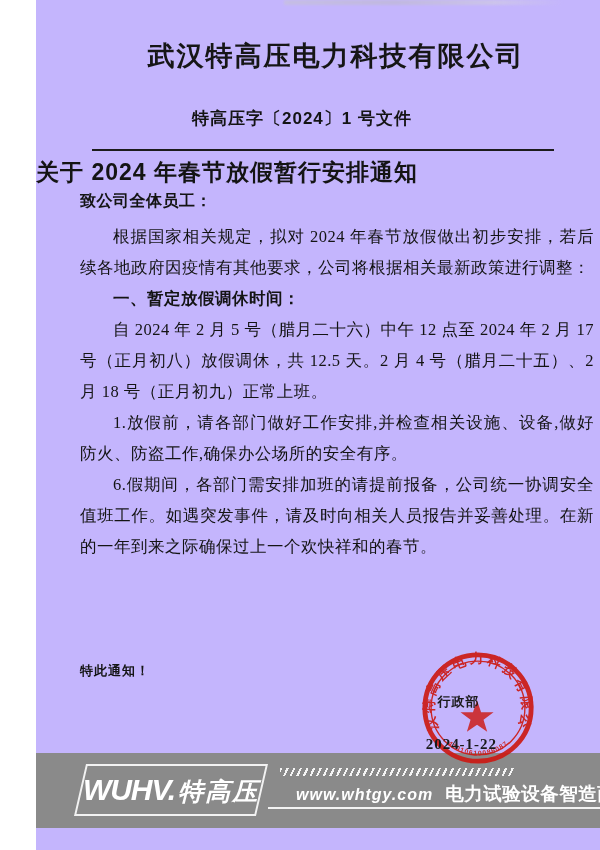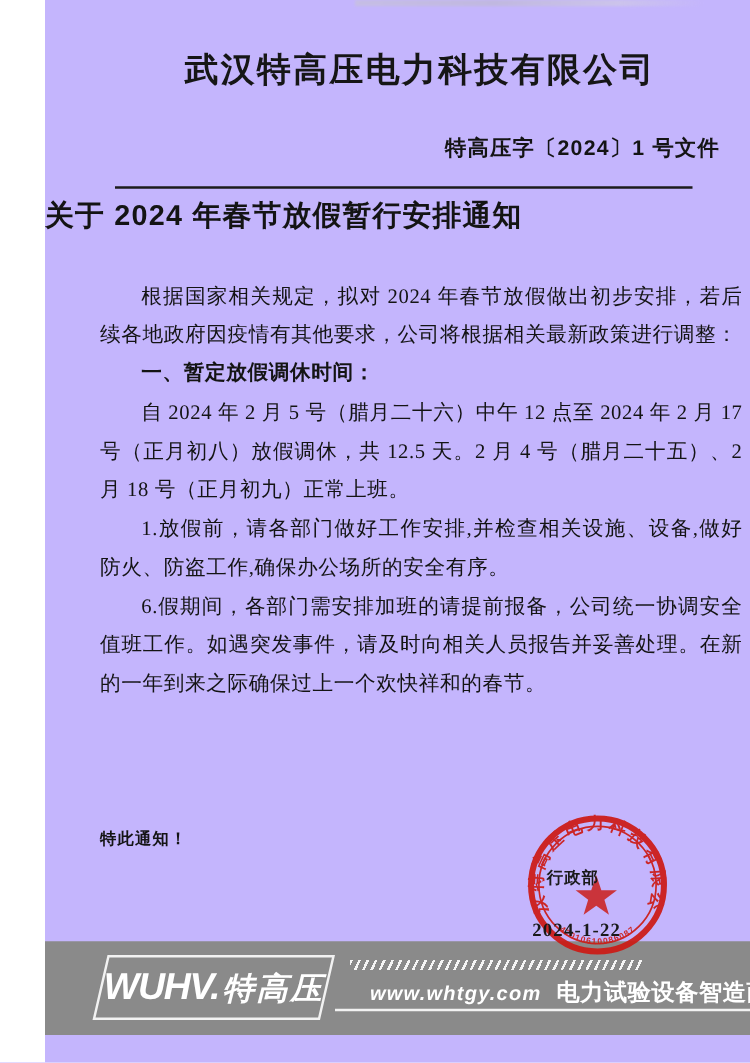--- a/index.html
+++ b/index.html
@@ -14,22 +14,22 @@
     position:absolute; top:0; left:248px; width:280px; height:5px;
     background:linear-gradient(90deg, #c9c9c9, #bdbdbd 40%, #d6d6d6 75%, transparent);
     opacity:.45; filter:blur(1px);
   }
   .company-title {
     position:absolute; top:38px; left:0; width:600px;
     text-align:center; font-family:"Liberation Sans", sans-serif;
     font-size:27px; font-weight:bold; letter-spacing:2px; color:#161616;
   }
   .doc-number {
-    position:absolute; top:107px; left:16px; width:524px;
-    text-align:right; font-family:"Liberation Sans", sans-serif;
+    position:absolute; top:107px; left:4px; width:524px;
+    text-align:center; font-family:"Liberation Sans", sans-serif;
     font-size:17px; font-weight:bold; letter-spacing:1px;
   }
   .rule {
     position:absolute; top:149px; left:56px; width:462px; height:2px;
     background:#1c1c1c;
   }
   .subject-title {
     position:absolute; top:157px; left:0; width:600px;
     text-align:left; font-family:"Liberation Sans", sans-serif;
     font-size:23px; font-weight:bold; letter-spacing:1px;
@@ -37,21 +37,21 @@
   .salutation {
     position:absolute; top:191px; left:44px;
     font-size:16px; font-weight:bold; letter-spacing:.5px;
   }
   .body-text {
     position:absolute; top:221px; left:44px; width:514px;
     font-size:16.5px; line-height:31px; text-align:justify;
     letter-spacing:.5px;
   }
   .body-text p { margin:0; text-indent:2em; }
-  .body-text p.heading { font-weight:bold;font-family:Liberation Mono, monospace; }
+  .body-text p.heading { font-weight:bold; }
   .closing {
     position:absolute; top:662px; left:44px;
     font-size:13px; font-weight:bold; letter-spacing:1px;
   }
   .stamp {
     position:absolute; left:384px; top:650px; width:116px; height:116px;
     z-index:3;
   }
   .stamp svg { width:100%; height:100%; }
   .footer {
@@ -105,20 +105,21 @@
   <div class="top-smudge"></div>
 
   <div class="company-title">武汉特高压电力科技有限公司</div>
 
   <div class="doc-number">特高压字〔2024〕1 号文件</div>
 
   <div class="rule"></div>
 
   <div class="subject-title">关于 2024 年春节放假暂行安排通知</div>
 
+  <div class="salutation">致公司全体员工：</div>
 
   <div class="body-text">
     <p class="body">根据国家相关规定，拟对 2024 年春节放假做出初步安排，若后续各地政府因疫情有其他要求，公司将根据相关最新政策进行调整：</p>
     <p class="heading">一、暂定放假调休时间：</p>
     <p class="body">自 2024 年 2 月 5 号（腊月二十六）中午 12 点至 2024 年 2 月 17 号（正月初八）放假调休，共 12.5 天。2 月 4 号（腊月二十五）、2 月 18 号（正月初九）正常上班。</p>
     <p class="body">1.放假前，请各部门做好工作安排,并检查相关设施、设备,做好防火、防盗工作,确保办公场所的安全有序。</p>
     <p class="body">6.假期间，各部门需安排加班的请提前报备，公司统一协调安全值班工作。如遇突发事件，请及时向相关人员报告并妥善处理。在新的一年到来之际确保过上一个欢快祥和的春节。</p>
   </div>
 
   <div class="closing">特此通知！</div>

